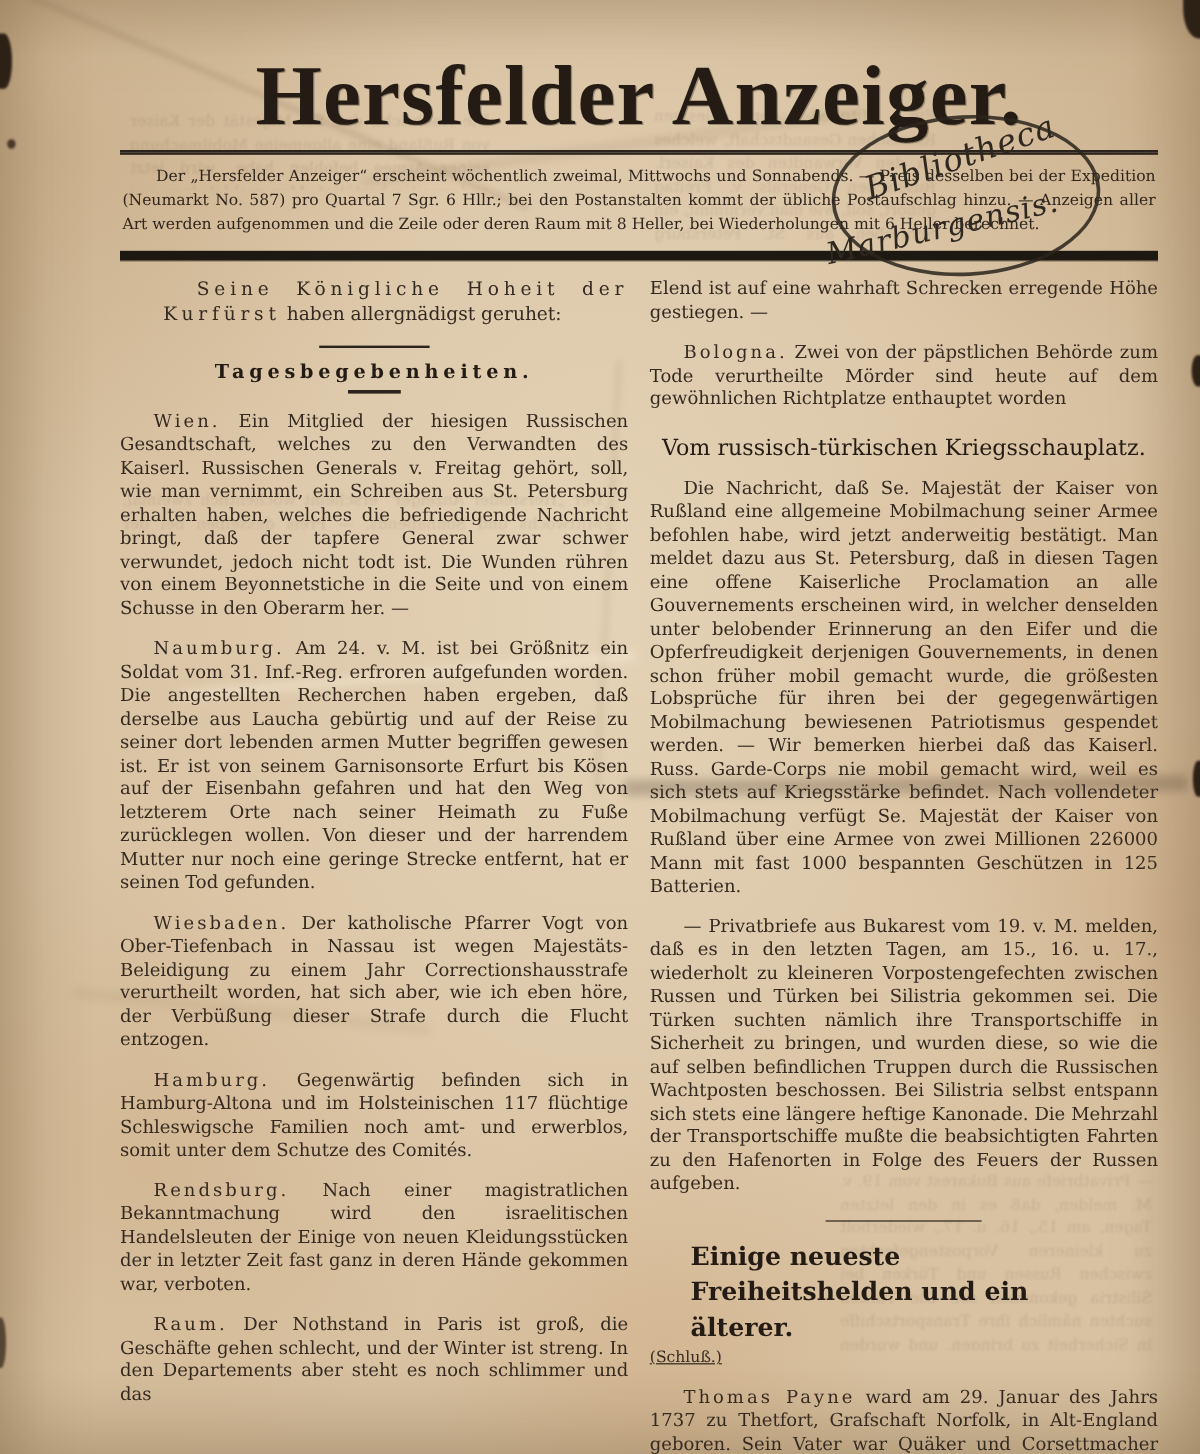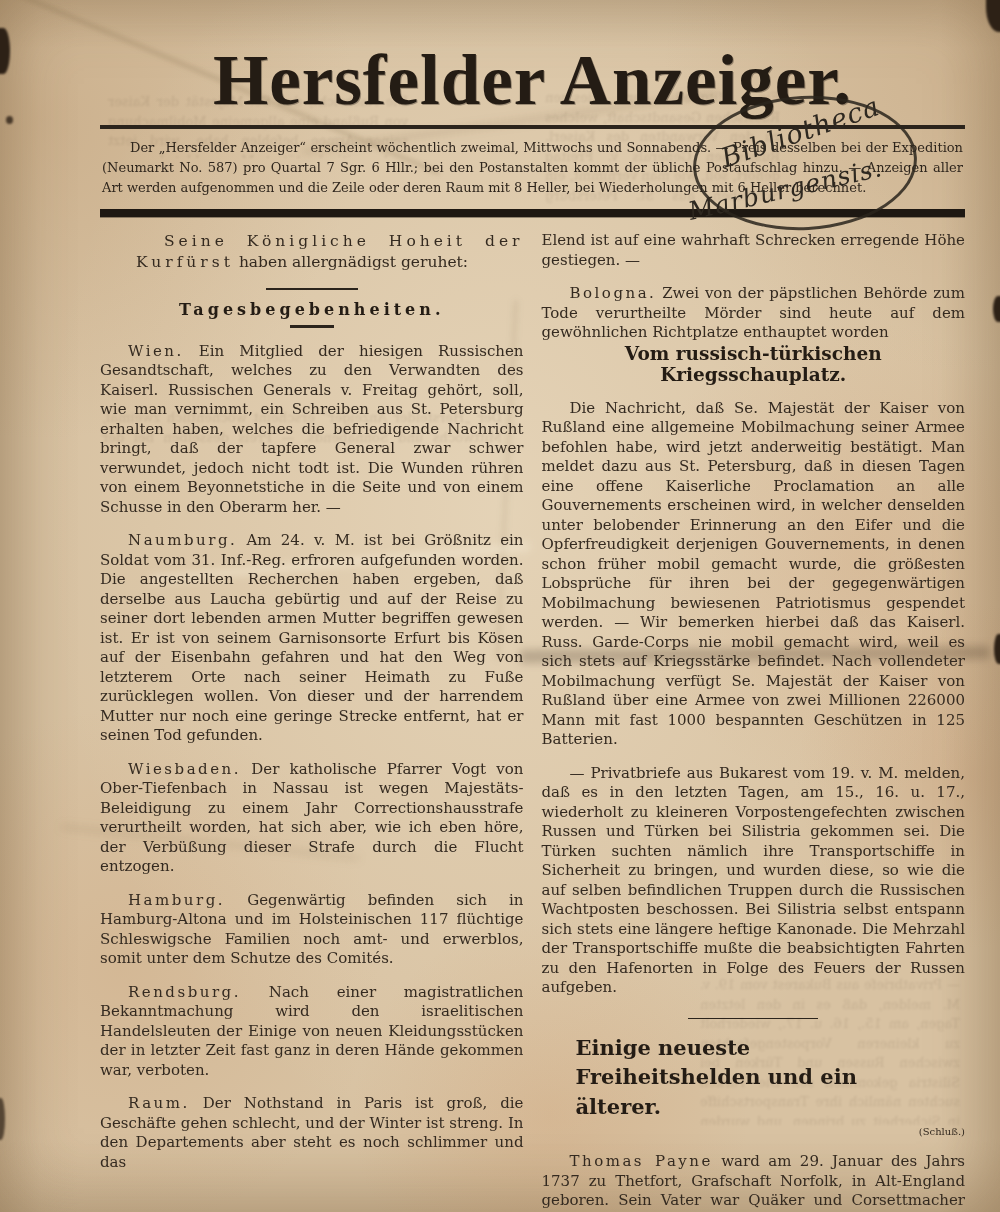--- a/index.html
+++ b/index.html
@@ -47,25 +47,25 @@
   .decree-intro { font-size:15.5px;margin-left:36px; }
   .decree-intro .spaced { letter-spacing:4px; }
   .decree-body { font-size:14px; line-height:1.34; margin-top:6px; }
   .article { margin-top:14px; }
 
   .short-rule { border:0; border-top:2px solid #2b241c; width:92px; margin:16px auto 10px auto; }
   .tiny-rule  { border:0; border-top:3px solid #2b241c; width:44px; margin:6px auto 12px auto; }
   .mid-rule   { border:0; border-top:1.5px solid #2b241c; width:130px; margin:20px auto 14px auto; }
   h2.section { margin:0; text-align:center; font-size:16px; letter-spacing:4px;
     color:#241c14; font-weight:bold; }
-  h3.war { margin:0 0 5px 0; text-align:center; font-size:18.5px; color:#241c14;
-    font-weight:bold; }
+  h3.war { margin:20px 0 5px 0; text-align:center; font-size:18.5px; color:#241c14;
+    font-weight:normal; }
   h3.feature { margin:6px 0 4px 0; padding:0 34px; text-align:left; font-size:21px;
     line-height:1.4; color:#241c14; font-weight:bold; }
-  .subtitle { text-align:right; font-size:10px; margin:4px 0 2px 0; text-indent:0; }
+  .subtitle { text-align:left; font-size:13px; margin:4px 0 2px 0; text-indent:0;text-decoration:underline; }
 
   
   .stamp { position:absolute; left:693px; top:96px; width:224px; height:134px;
     z-index:3; transform:rotate(-3deg); }
   .stamp .oval { position:absolute; inset:0; border:3px solid rgba(42,36,28,0.85);
     border-radius:50%; }
   .stamp .s1 { position:absolute; left:26px; top:20px; font-size:27px; font-style:italic;
     color:#2e2820; transform:rotate(-16deg); letter-spacing:1px; white-space:nowrap; }
   .stamp .s2 { position:absolute; left:-8px; top:78px; font-size:25px; font-style:italic;
     color:#2e2820; transform:rotate(-10deg); letter-spacing:1px; white-space:nowrap; }

